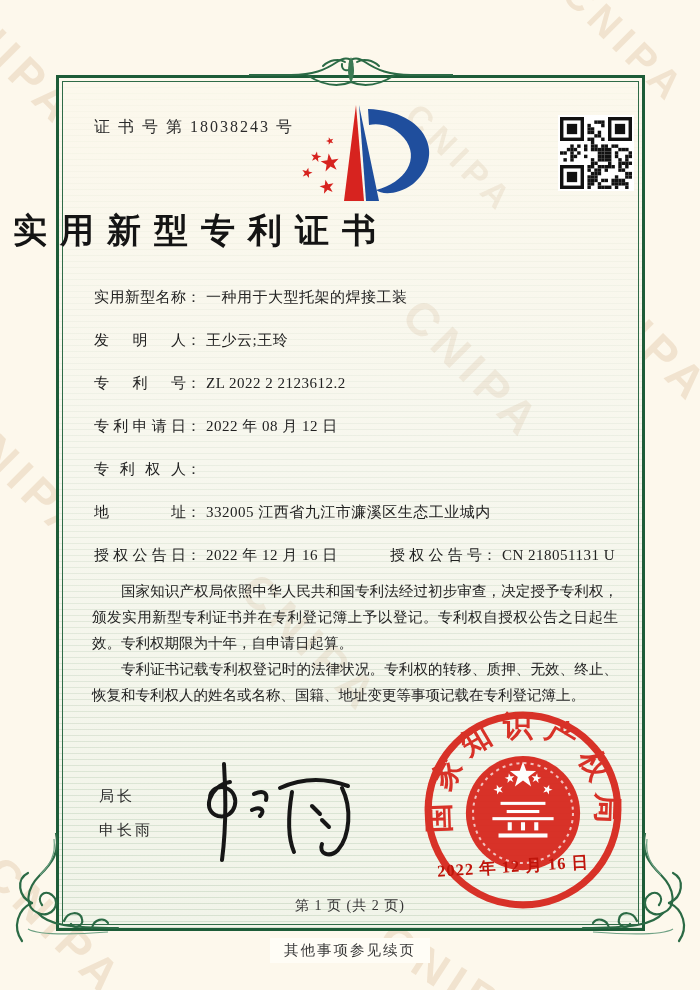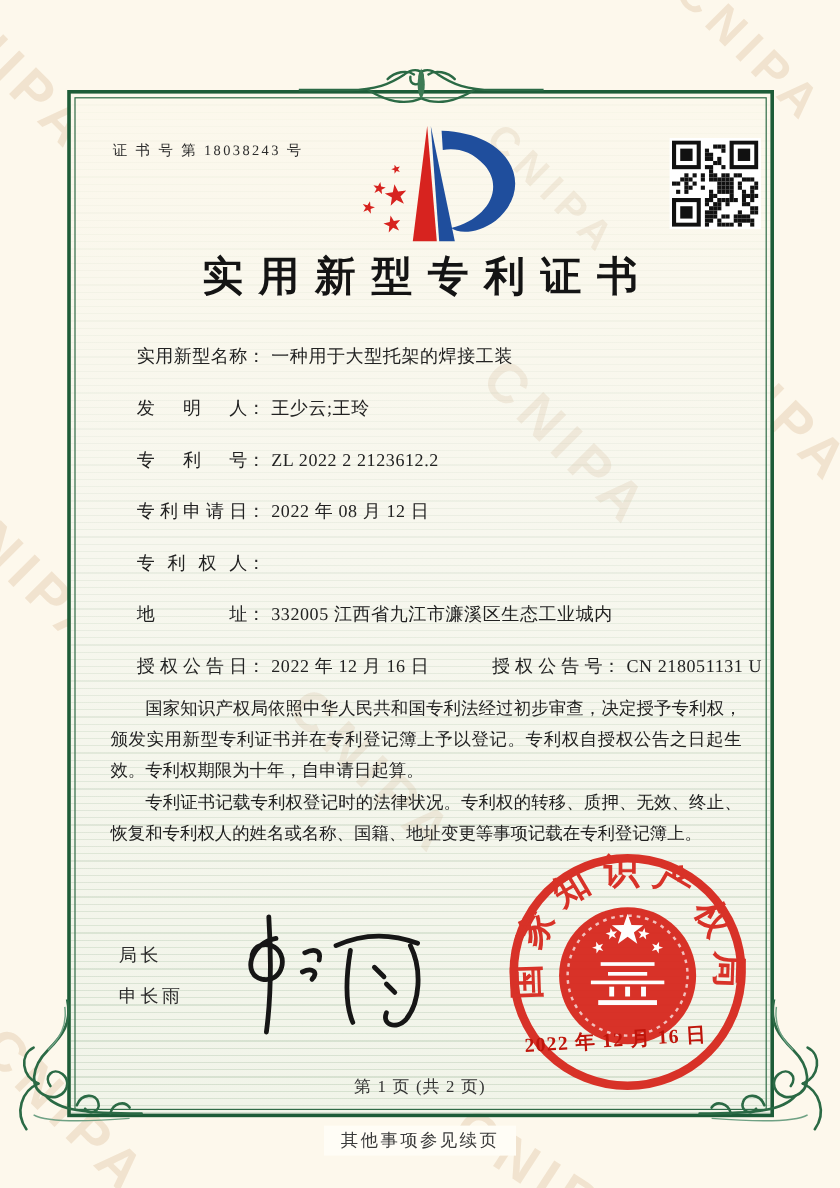--- a/index.html
+++ b/index.html
@@ -31,28 +31,28 @@
     position:absolute;left:0;top:0;right:0;bottom:0;
     background:repeating-linear-gradient(0deg,
       rgba(120,158,120,0.22) 0px,rgba(120,158,120,0.22) 1px,
       rgba(0,0,0,0) 1px,rgba(0,0,0,0) 6px);
     -webkit-mask-image:linear-gradient(to bottom,rgba(0,0,0,.12) 0%,rgba(0,0,0,.3) 35%,rgba(0,0,0,.75) 70%,#000 100%);
             mask-image:linear-gradient(to bottom,rgba(0,0,0,.12) 0%,rgba(0,0,0,.3) 35%,rgba(0,0,0,.75) 70%,#000 100%);
   }
   
   .ornament{position:absolute;z-index:3;}
   
-  #cert-no{position:absolute;left:94px;top:117px;font-size:12px;letter-spacing:2px;z-index:4;}
+  #cert-no{position:absolute;left:94px;top:117px;font-size:16px;letter-spacing:2px;z-index:4;}
   #title{
-    position:absolute;left:0;top:208px;width:700px;text-align:center;
+    position:absolute;left:0;top:208px;width:700px;
     font-size:34px;font-weight:700;letter-spacing:13px;text-indent:13px;color:#141414;z-index:4;
   }
   
   #fields{position:absolute;left:94px;top:288px;width:530px;font-size:15px;z-index:4;}
-  .field-row{height:43px;display:flex;align-items:baseline;position:relative;margin-left:20px;}
+  .field-row{height:43px;display:flex;align-items:baseline;position:relative;}
   .f-label{
     display:inline-block;width:92px;text-align:justify;text-align-last:justify;
     -moz-text-align-last:justify;color:#222;flex:none;
   }
   .f-colon{flex:none;}
   .f-value{margin-left:5px;letter-spacing:.5px;color:#222;white-space:nowrap;}
   .grant-right{position:absolute;left:296px;top:0;display:flex;align-items:baseline;}
   
   #paragraphs{position:absolute;left:92px;top:578px;width:526px;z-index:4;}
   #paragraphs p{

